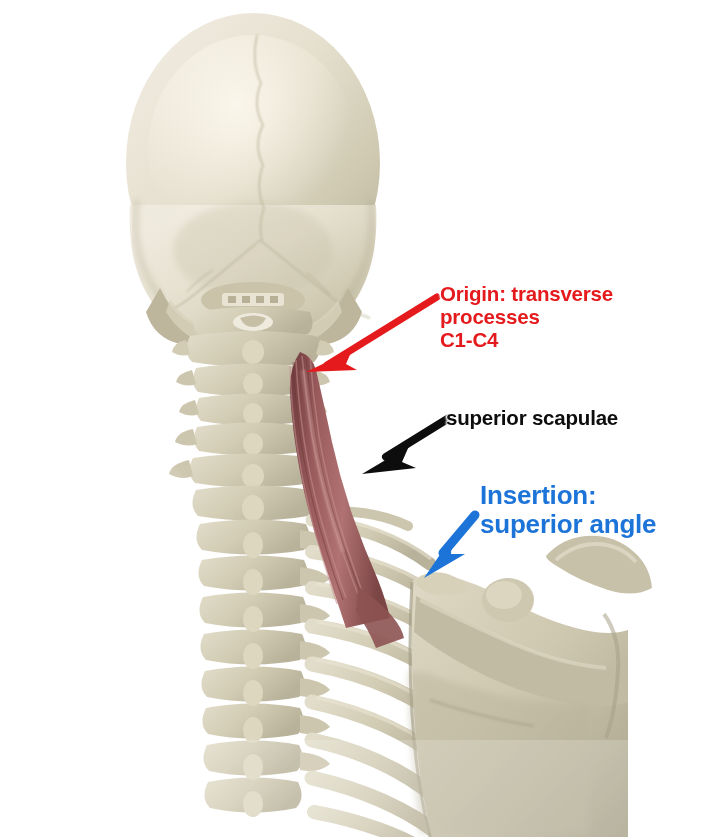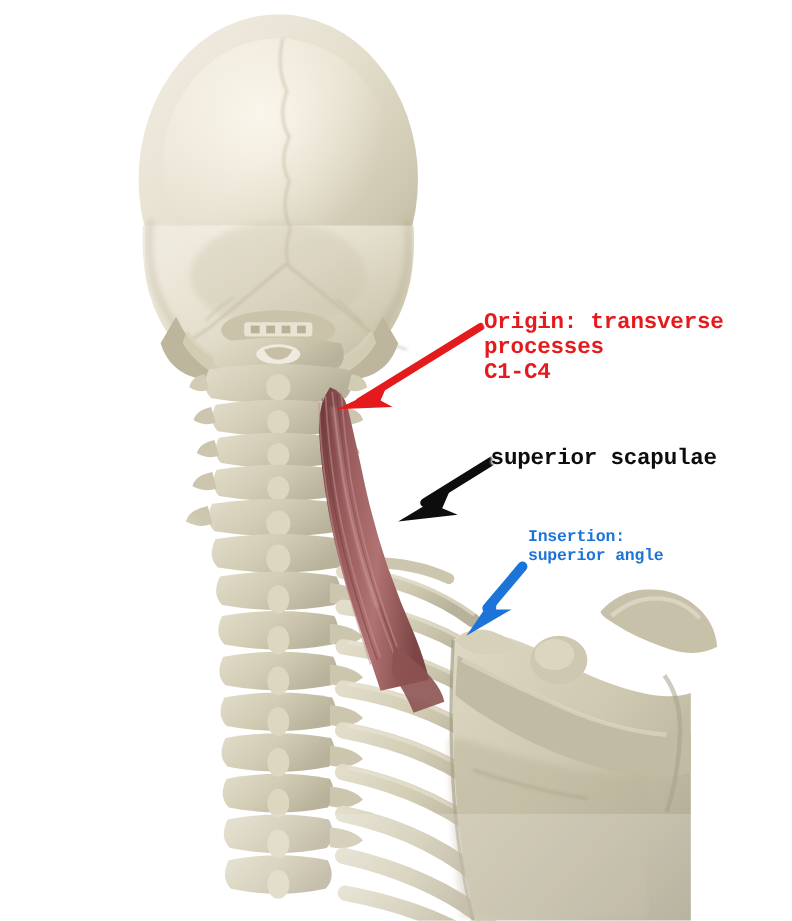--- a/index.html
+++ b/index.html
@@ -1,29 +1,29 @@
 <!DOCTYPE html>
 <html><head>
 <meta charset="utf-8">
 <style>
   html,body{margin:0;padding:0;background:#fff;}
   body{width:720px;height:837px;overflow:hidden;
        font-family:"Liberation Sans",sans-serif;}
-  #stage{position:relative;width:696px;height:837px;background:#ffffff;font-family:Liberation Mono, monospace;}
+  #stage{position:relative;width:696px;height:837px;background:#ffffff;}
   #art{position:absolute;left:0;top:0;width:720px;height:837px;}
 
   .lbl{position:absolute;font-weight:bold;line-height:1.12;
        letter-spacing:-0.2px;white-space:pre-line;}
   .lbl-origin{left:440px;top:283px;font-size:20.5px;color:#e51a1d;
        text-shadow:0 0 3px #fff,0 0 3px #fff,1px 1px 2px #fff,-1px -1px 2px #fff,
                    1px -1px 2px #fff,-1px 1px 2px #fff;}
   .lbl-muscle{left:446px;top:407px;font-size:20.5px;color:#0d0d0d;
        text-shadow:0 0 3px #fff,0 0 3px #fff,1px 1px 2px #fff,-1px -1px 2px #fff,
                    1px -1px 2px #fff,-1px 1px 2px #fff;}
-  .lbl-insert{left:480px;top:481px;font-size:15px;color:#1d74d8;
+  .lbl-insert{left:480px;top:481px;font-size:26px;color:#1d74d8;
        text-shadow:0 0 3px #fff,0 0 3px #fff,1px 1px 2px #fff,-1px -1px 2px #fff,
                    1px -1px 2px #fff,-1px 1px 2px #fff;}
 </style>
 </head>
 <body>
 
 <div id="stage">
 
   <svg id="art" viewBox="0 0 720 837">
     <defs>

